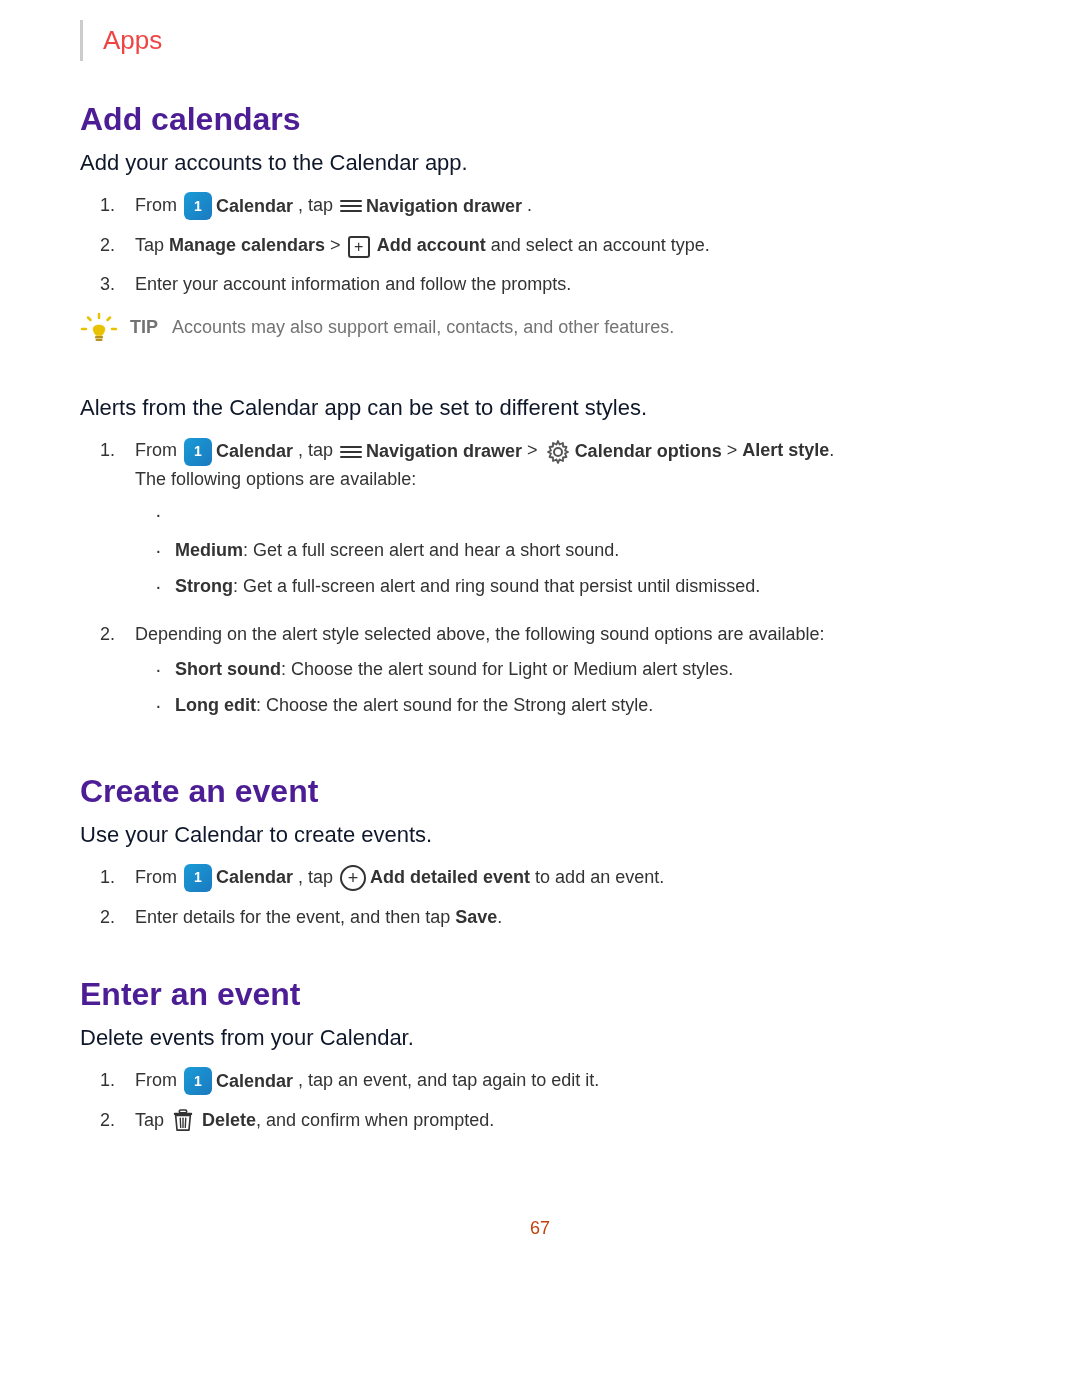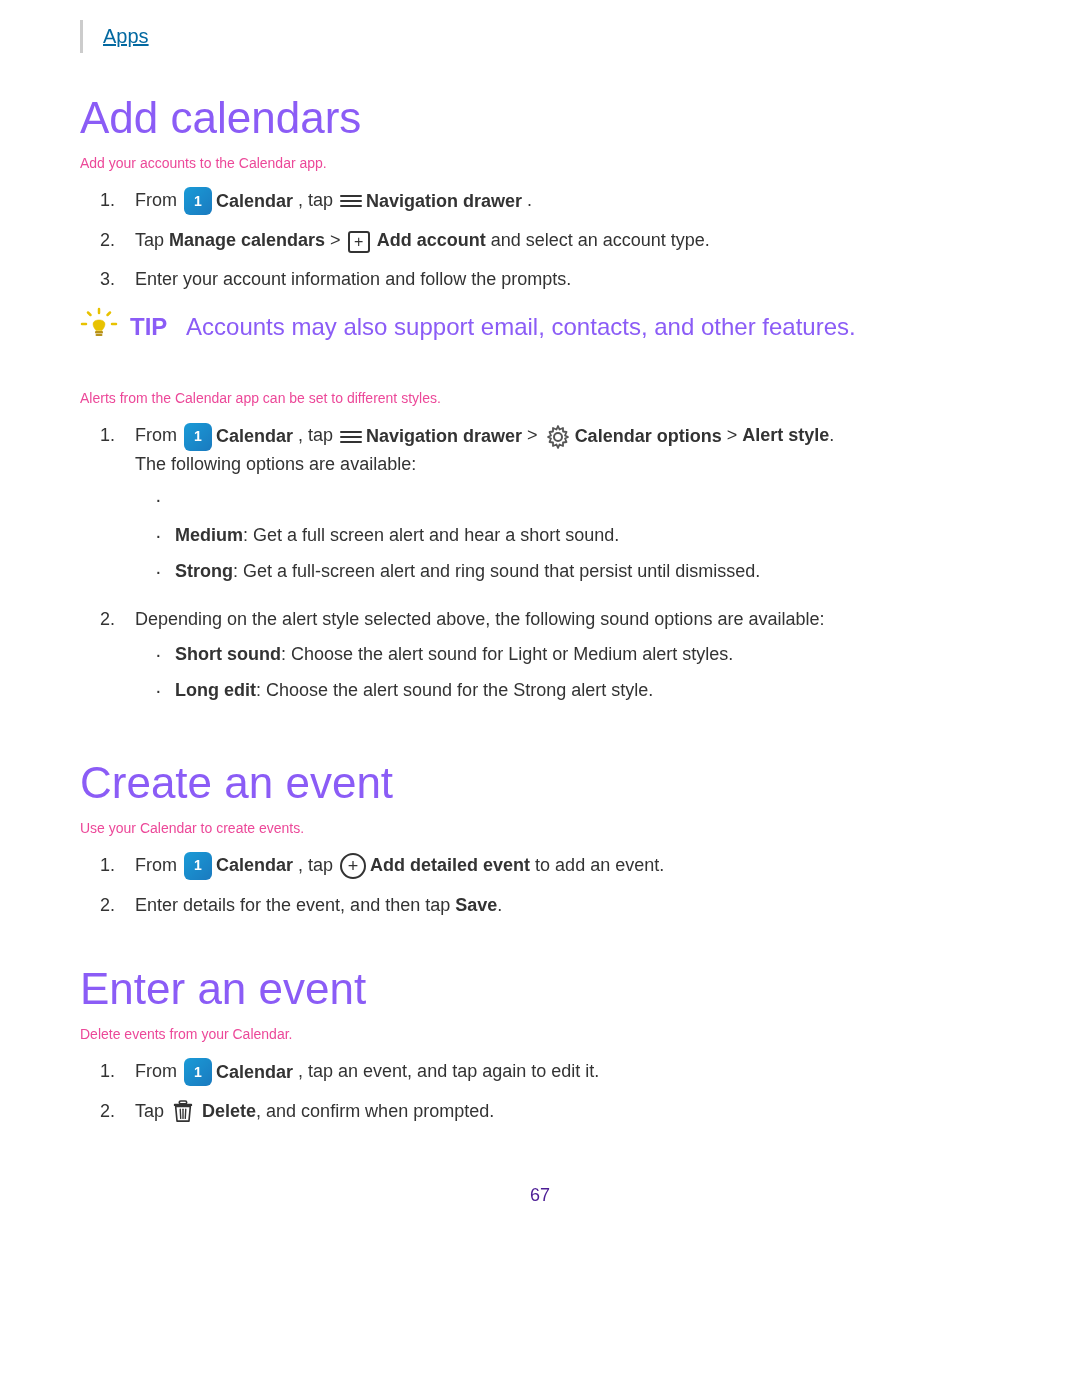--- a/index.html
+++ b/index.html
@@ -25,42 +25,41 @@
     .page-header {
       border-left: 3px solid #cccccc;
       padding-left: 20px;
       margin-bottom: 40px;
       padding-top: 5px;
       padding-bottom: 5px;
     }
 
     .page-header-title {
       font-family: 'Arial', sans-serif;
-      font-size: 20px;
+      font-size: 26px;
       font-weight: 400;
-      color: #0369a1;
-      text-decoration: underline;
+      color: #ef4444;
     }
 
     .section {
       margin-bottom: 45px;
     }
 
     .section-title {
       font-family: 'Arial', sans-serif;
-      font-size: 44px;
-      font-weight: 400;
-      color: #8b5cf6;
+      font-size: 32px;
+      font-weight: 700;
+      color: #4c1d95;
       margin-bottom: 12px;
     }
 
     .section-intro {
       font-family: 'Arial', sans-serif;
-      font-size: 14px;
-      color: #ec4899;
+      font-size: 22px;
+      color: #0f172a;
       margin-bottom: 16px;
     }
 
     .ordered-list {
       list-style: none;
       padding-left: 0;
       margin-left: 20px;
     }
 
     .ordered-list > li {
@@ -116,22 +115,22 @@
 
     .tip-icon {
       width: 38px;
       height: 38px;
       flex-shrink: 0;
       margin-top: -2px;
     }
 
     .tip-text {
       font-family: 'Arial', sans-serif;
-      font-size: 24px;
-      color: #8b5cf6;
+      font-size: 18px;
+      color: #737373;
       line-height: 1.5;
     }
 
     
     .calendar-icon {
       display: inline-flex;
       align-items: center;
       justify-content: center;
       width: 28px;
       height: 28px;
@@ -212,22 +211,22 @@
       display: inline-flex;
       align-items: center;
       gap: 2px;
       vertical-align: middle;
     }
 
     .page-number {
       text-align: center;
       font-family: 'Arial', sans-serif;
       font-size: 18px;
-      color: #4c1d95;
-      margin-top: 60px;
+      color: #c2410c;
+      margin-top: 84px;
     }
 
     
     .plus-icon-small {
       display: inline-flex;
       align-items: center;
       justify-content: center;
       width: 22px;
       height: 22px;
       border: 2px solid #333;

